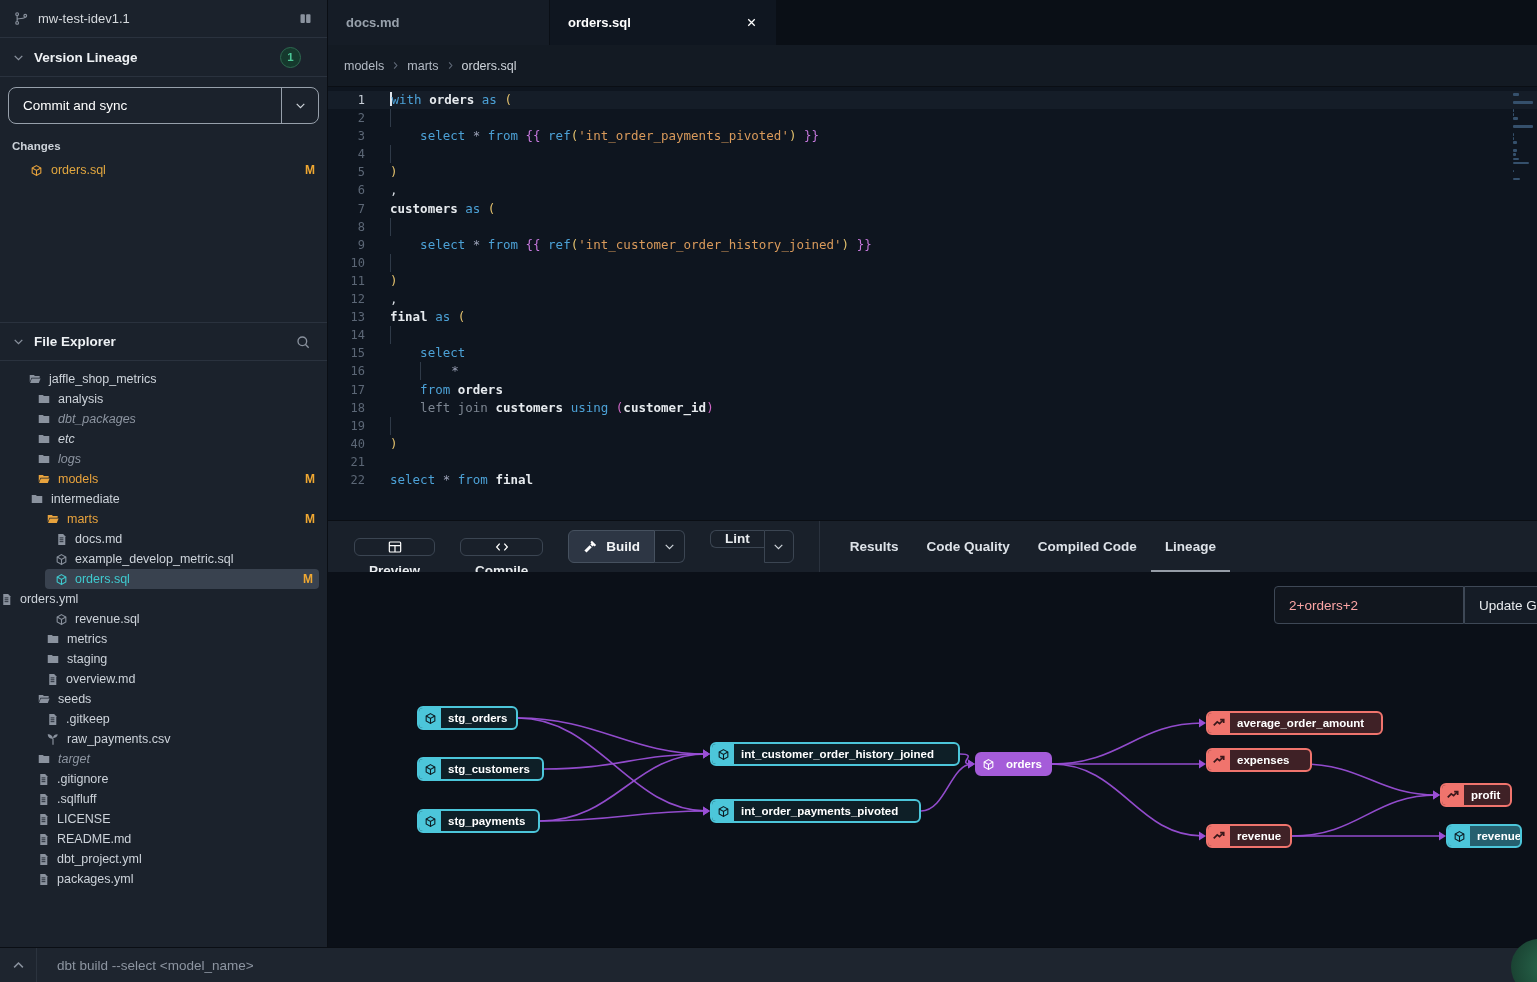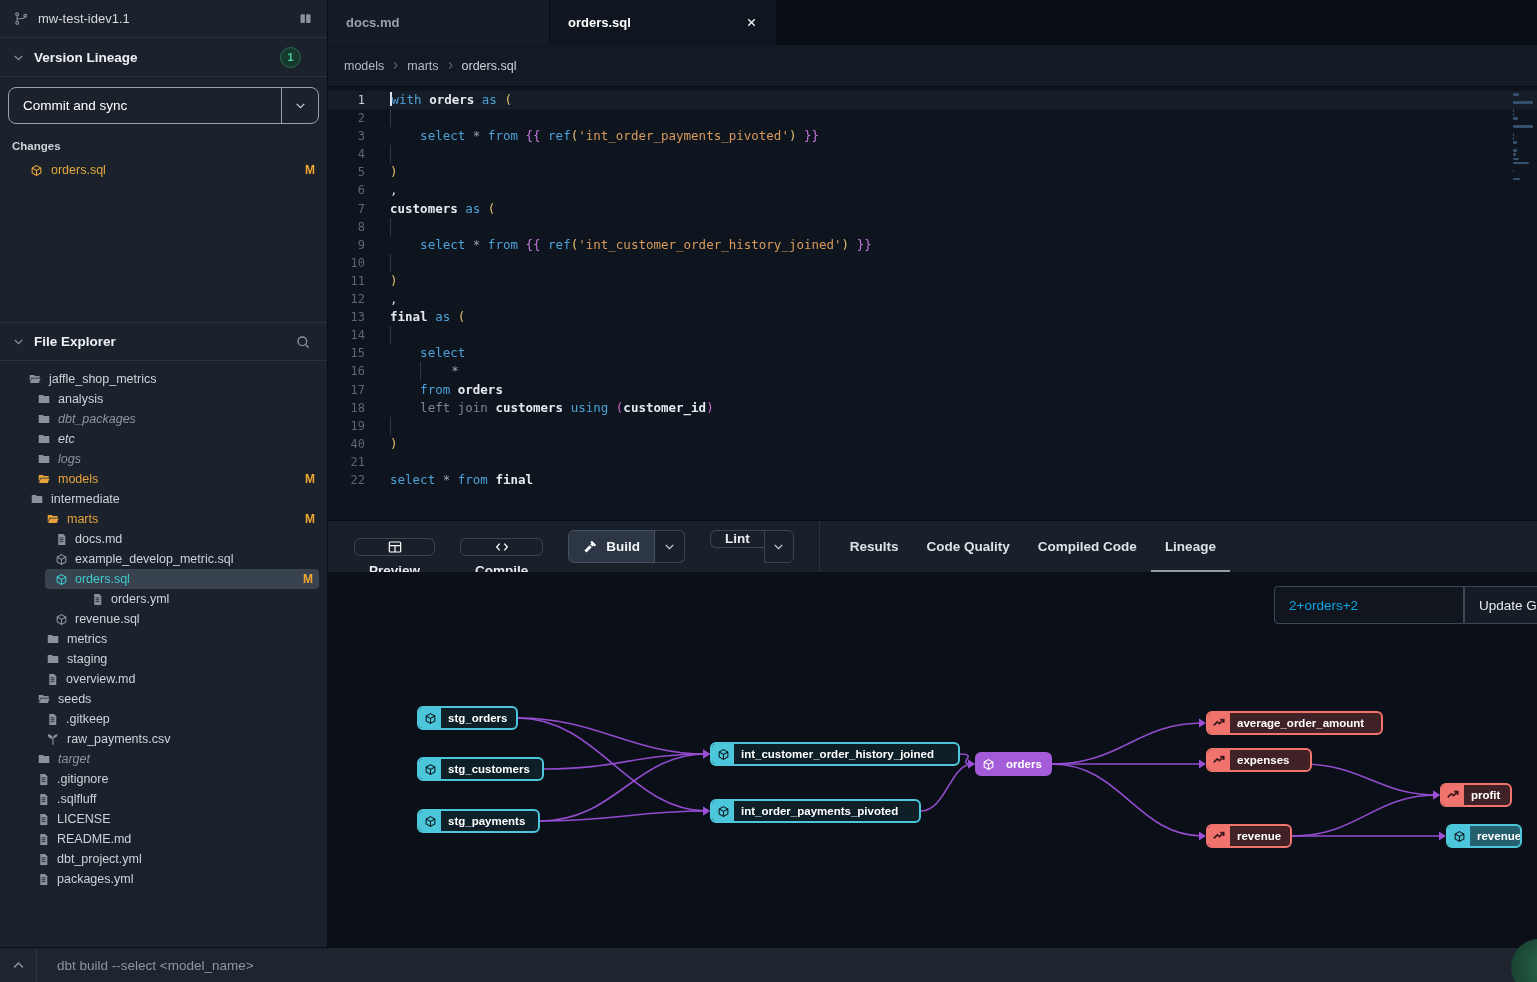--- a/index.html
+++ b/index.html
@@ -102,21 +102,21 @@
   .n-lb { padding:0 7px; white-space:nowrap; }
   .lnode.model { border:2px solid #4cc6da; background:#0e1f27; }
   .lnode.model .n-ic { background:#4cc6da; color:#0c1a21; }
   .lnode.model-alt { border:2px solid #4cc6da; background:#26606f; }
   .lnode.model-alt .n-ic { background:#4cc6da; color:#0c1a21; }
   .lnode.model-selected { border:2px solid #a55cd9; background:#a55cd9; }
   .lnode.model-selected .n-ic { background:transparent; color:#fff; }
   .lnode.metric { border:2px solid #f0746d; background:#3f2126; }
   .lnode.metric .n-ic { background:#f0746d; color:#3a181b; }
   .lin-search { position:absolute; left:946px; top:14px; width:190px; height:38px; background:#11161e;
-    border:1px solid #3e4856; border-radius:4px 0 0 4px; color:#0ea5e9; font-size:13.5px;
+    border:1px solid #3e4856; border-radius:4px 0 0 4px; color:#fca5a5; font-size:13.5px;
     padding:0 14px; font-family:inherit; outline:none; }
   .lin-update { position:absolute; left:1136px; top:14px; width:110px; height:38px; background:#151c26;
     border:1px solid #3e4856; border-radius:0 4px 4px 0; color:#e8ebee; font-size:13.5px;
     font-weight:500; text-align:left; padding-left:14px; font-family:inherit; cursor:pointer; }
 
   
   .bottombar { height:35px; background:#1e252f; border-top:1px solid #0a0e14; display:flex;
     align-items:center; position:relative; }
   .bb-chev { width:36px; height:100%; background:transparent; border:none; color:#c6ccd3;
     display:flex; align-items:center; justify-content:center; cursor:pointer; }
@@ -289,21 +289,21 @@
         <div class="tree-row sel" style="margin-left: 45px; margin-right: 8px; padding-left: 10px;">
           <span class="t-ic teal">
             <svg width="13" height="13" viewBox="0 0 24 24" fill="none" stroke="currentColor" stroke-width="2">
               <path d="M12 3 L20 7.5 V16.5 L12 21 L4 16.5 V7.5 Z"></path>
               <path d="M4 7.5 L12 12 L20 7.5 M12 12 V21"></path>
             </svg>
           </span>
           <span class="t-lb c-teal">orders.sql</span>
           <span class="t-badge">M</span>
         </div>
-        <div class="tree-row" style="padding-left: 55px; margin-left: 36px;">
+        <div class="tree-row" style="">
           <span class="t-ic ">
             <svg width="13" height="13" viewBox="0 0 24 24">
               <path fill="currentColor" d="M6 2 h9 l4 4 v16 H6 Z"></path>
               <path d="M8.5 9 h7 M8.5 12.5 h7 M8.5 16 h7" stroke="#1b222c" stroke-width="1.6"></path>
             </svg>
           </span>
           <span class="t-lb">orders.yml</span>
         </div>
         <div class="tree-row" style="padding-left: 55px;">
           <span class="t-ic ">

